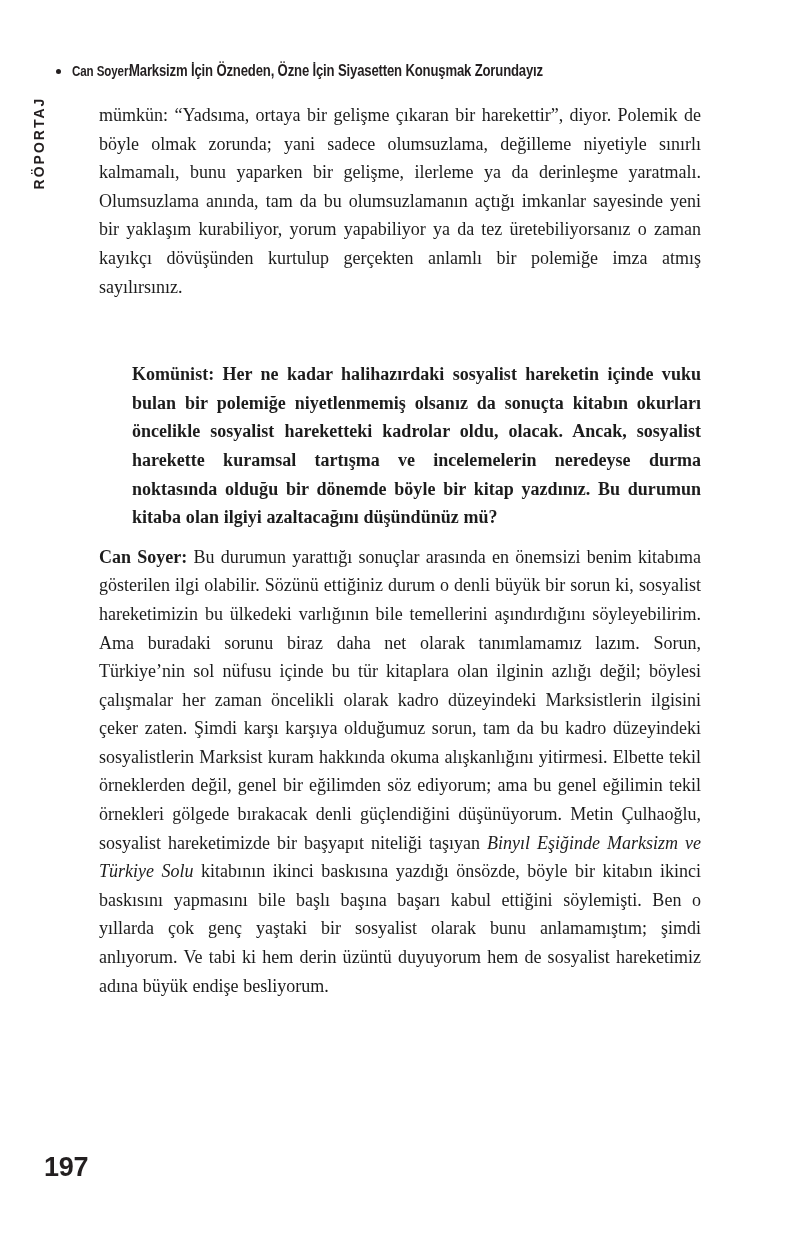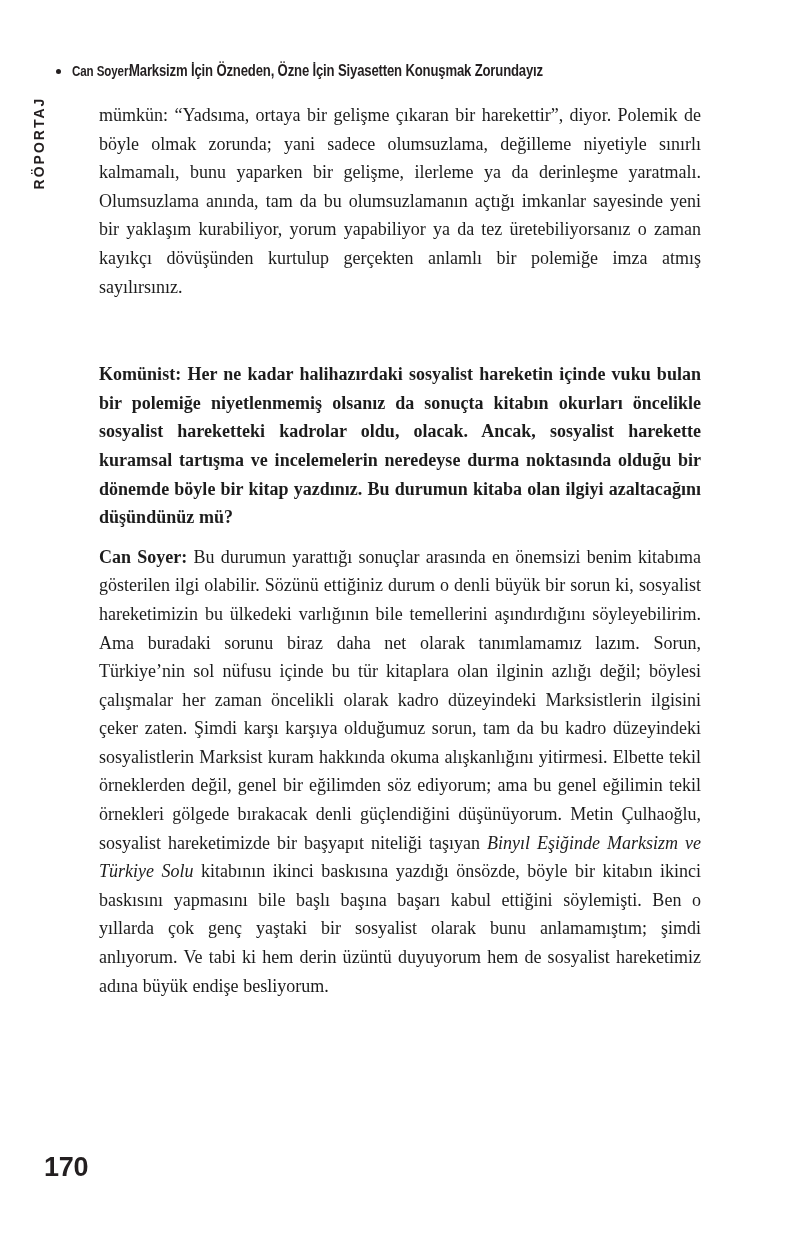--- a/index.html
+++ b/index.html
@@ -92,20 +92,21 @@
     text-align: justify;
     text-justify: inter-word;
     font-size: 18px;
     line-height: 28.6px;
     letter-spacing: 0.01px;
     word-spacing: 0.2px;
     color: #1c1c1c;
   }
   p.body-par.gap-before {
     margin-top: 59px;
+    margin-left: 33px;
   }
   p.body-par.tight-before {
     margin-top: 11px;
     font-family: Liberation Serif, serif;
   }
   p.body-par.question {
     font-weight: 700;
     letter-spacing: 0.02px;
   }
   .speaker {
@@ -141,13 +142,13 @@
 <div class="text-column">
 
   <p class="body-par">mümkün: “Yadsıma, ortaya bir gelişme çıkaran bir harekettir”, diyor. Polemik de böyle olmak zorunda; yani sadece olumsuzlama, değilleme niyetiyle sınırlı kalmamalı, bunu yaparken bir gelişme, ilerleme ya da derinleşme yaratmalı. Olumsuzlama anında, tam da bu olumsuzlamanın açtığı imkanlar sayesinde yeni bir yaklaşım kurabiliyor, yorum yapabiliyor ya da tez üretebiliyorsanız o zaman kayıkçı dövüşünden kurtulup gerçekten anlamlı bir polemiğe imza atmış sayılırsınız.</p>
 
   <p class="body-par question gap-before"><span>Komünist:</span><span> Her ne kadar halihazırdaki sosyalist hareketin içinde vuku bulan bir polemiğe niyetlenmemiş olsanız da sonuçta kitabın okurları öncelikle sosyalist hareketteki kadrolar oldu, olacak. Ancak, sosyalist harekette kuramsal tartışma ve incelemelerin neredeyse durma noktasında olduğu bir dönemde böyle bir kitap yazdınız. Bu durumun kitaba olan ilgiyi azaltacağını düşündünüz mü?</span></p>
 
   <p class="body-par tight-before"><span class="speaker">Can Soyer:</span><span> Bu durumun yarattığı sonuçlar arasında en önemsizi benim kitabıma gösterilen ilgi olabilir. Sözünü ettiğiniz durum o denli büyük bir sorun ki, sosyalist hareketimizin bu ülkedeki varlığının bile temellerini aşındırdığını söyleyebilirim. Ama buradaki sorunu biraz daha net olarak tanımlamamız lazım. Sorun, Türkiye’nin sol nüfusu içinde bu tür kitaplara olan ilginin azlığı değil; böylesi çalışmalar her zaman öncelikli olarak kadro düzeyindeki Marksistlerin ilgisini çeker zaten. Şimdi karşı karşıya olduğumuz sorun, tam da bu kadro düzeyindeki sosyalistlerin Marksist kuram hakkında okuma alışkanlığını yitirmesi. Elbette tekil örneklerden değil, genel bir eğilimden söz ediyorum; ama bu genel eğilimin tekil örnekleri gölgede bırakacak denli güçlendiğini düşünüyorum. Metin Çulhaoğlu, sosyalist hareketimizde bir başyapıt niteliği taşıyan </span><span class="booktitle">Binyıl Eşiğinde Marksizm ve Türkiye Solu</span><span> kitabının ikinci baskısına yazdığı önsözde, böyle bir kitabın ikinci baskısını yapmasını bile başlı başına başarı kabul ettiğini söylemişti. Ben o yıllarda çok genç yaştaki bir sosyalist olarak bunu anlamamıştım; şimdi anlıyorum. Ve tabi ki hem derin üzüntü duyuyorum hem de sosyalist hareketimiz adına büyük endişe besliyorum.</span></p>
 
 </div>
 
-<div class="folio">170</div>
+<div class="folio">197</div>
 
 </body></html>

